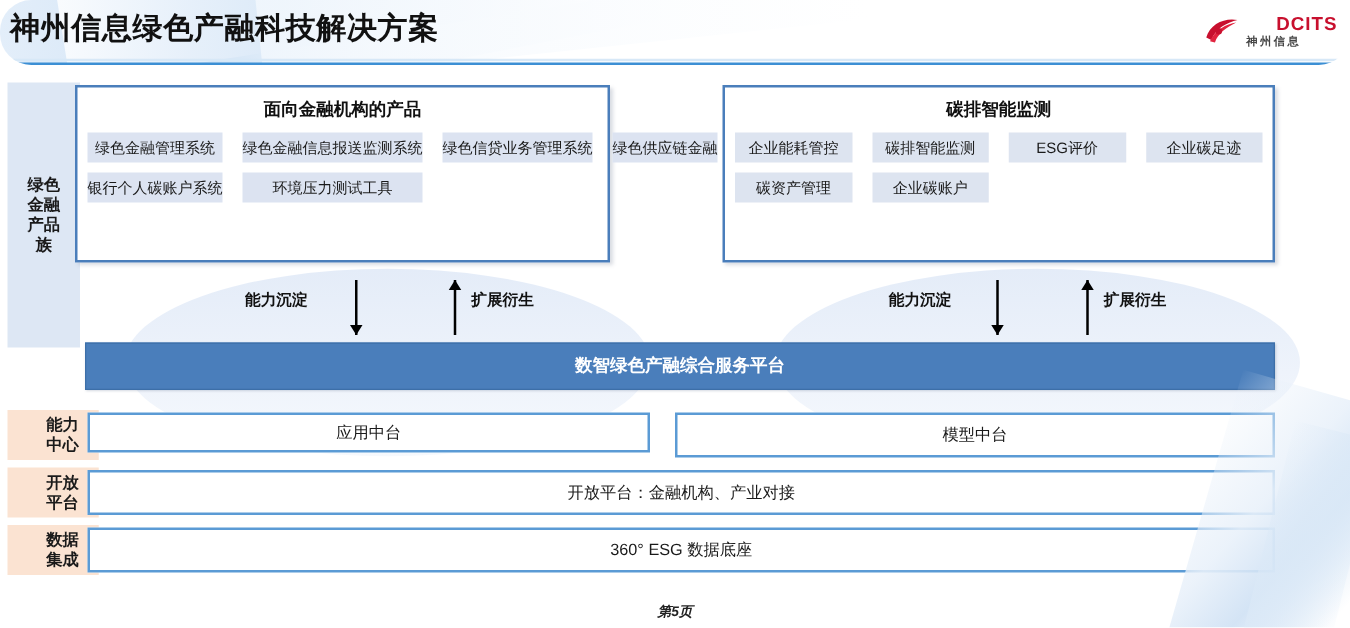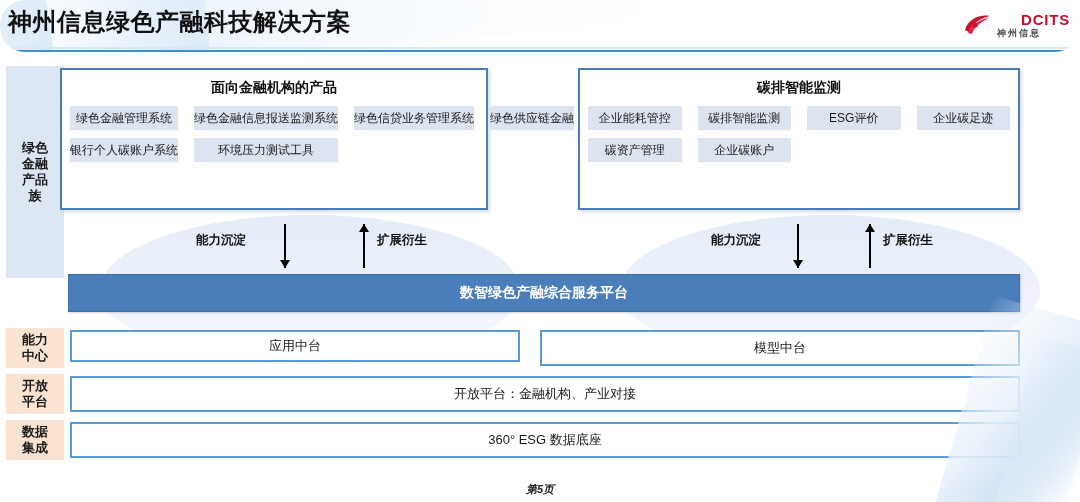--- a/index.html
+++ b/index.html
@@ -61,21 +61,21 @@
   
   .side-label{
     position:absolute;display:flex;align-items:center;justify-content:center;
     text-align:center;font-weight:bold;color:#1a1a1a;line-height:1.22;
   }
   .side-green{
     left:6px;top:66px;width:58px;height:212px;
     background:#dde7f4;font-size:13px;
   }
   .side-orange{
-    left:6px;width:58px;height:40px;background:#fbe3d2;font-size:13px;
+    left:6px;width:58px;height:40px;background:#fbe3d2;font-size:13px;padding-left:15px;
   }
   .side-o1{top:328px;}
   .side-o2{top:374px;}
   .side-o3{top:420px;}
 
   
   .panel{
     position:absolute;top:68px;height:142px;
     background:#ffffff;border:2px solid #4a7ebb;
     box-shadow:2px 2px 3px rgba(120,130,150,.28);

